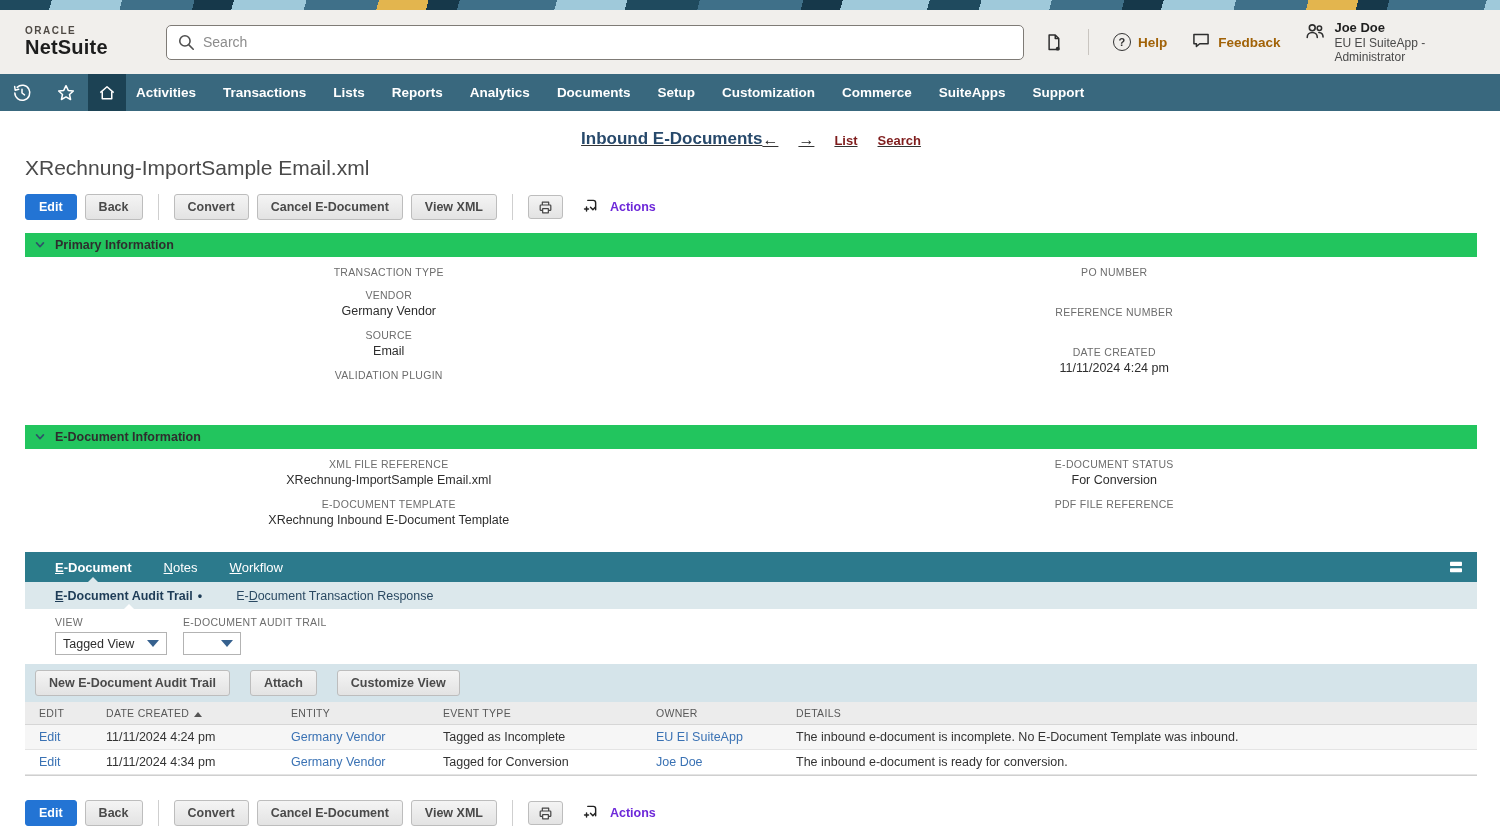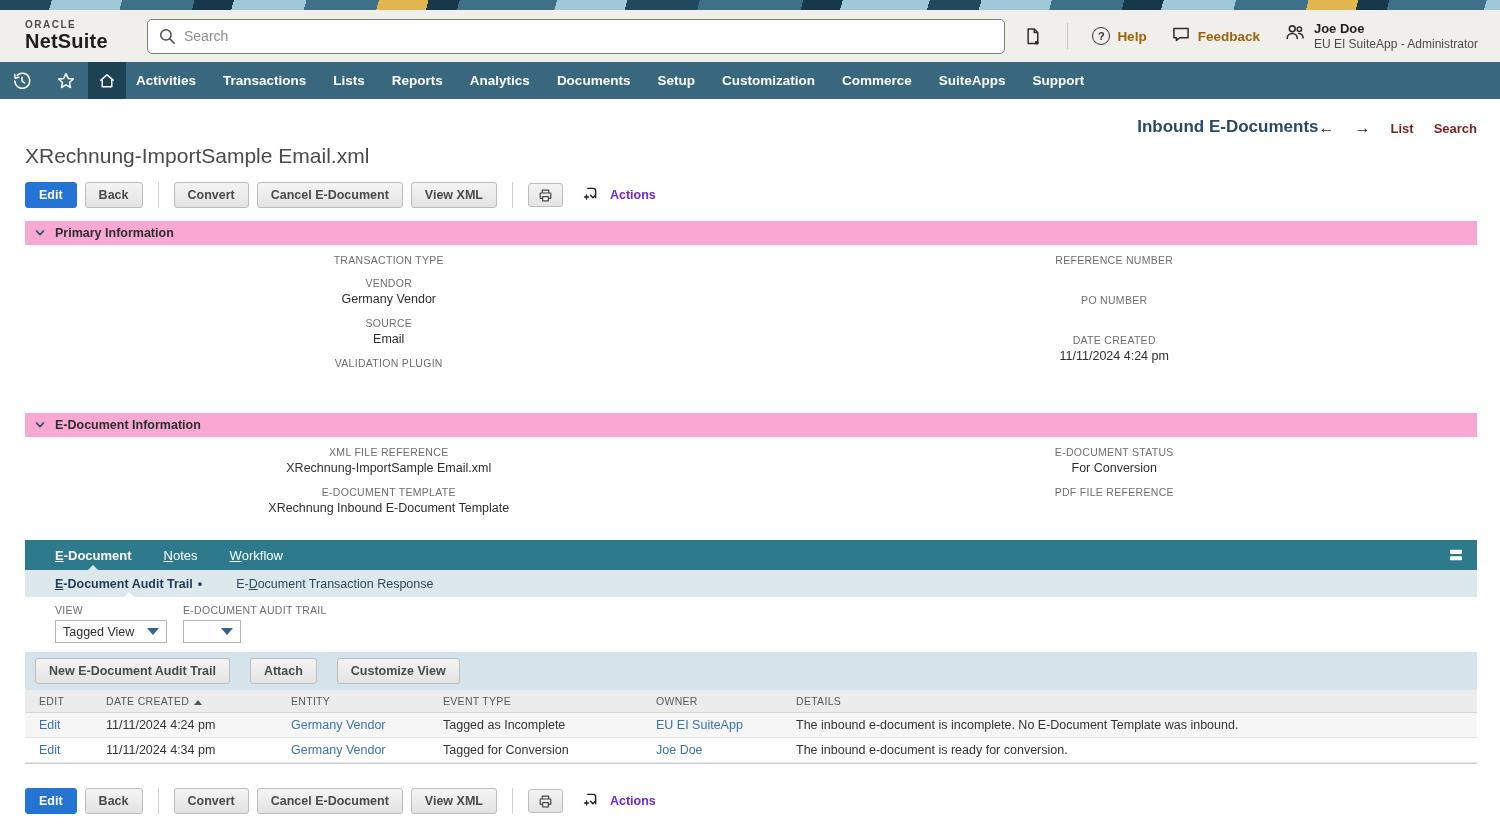--- a/index.html
+++ b/index.html
@@ -12,22 +12,23 @@
   .deco-strip {
     height: 10px;
     background: repeating-linear-gradient(105deg,
       #1f4a5e 0 50px, #9fc9da 50px 118px, #3f7089 118px 188px, #16384a 188px 226px,
       #9fc9da 226px 296px, #3f7089 296px 366px, #e3b54e 366px 414px, #16384a 414px 444px,
       #3f7089 444px 538px, #9fc9da 538px 606px, #1f4a5e 606px 676px, #3f7089 676px 776px,
       #16384a 776px 814px, #9fc9da 814px 898px);
   }
   
   .topbar {
-    height: 52px; background: #f1efec; display: flex; align-items: center;
+    height: 64px; background: #f1efec; display: flex; align-items: center;
     padding: 0 22px 0 25px;
+    gap: 19px;
   }
   .brand { width: 118px; flex: 0 0 auto; line-height: 1.05; }
   .brand .oracle { font-size: 10px; font-weight: bold; letter-spacing: 1.5px; color: #4f4a45; }
   .brand .netsuite { font-size: 20px; font-weight: bold; color: #1d1d1d; letter-spacing: .2px; }
   .searchbox { position: relative; width: 858px; margin-left: 4px; flex: 0 0 auto; }
   .searchbox input {
     width: 100%; height: 35px; border: 1px solid #7f7b76; border-radius: 5px;
     background: #fff; font-size: 14px; color: #333; padding: 0 10px 0 36px;
     font-family: "Liberation Sans", sans-serif; outline: none;
   }
@@ -48,21 +49,21 @@
   
   .navbar {
     height: 37px; background: #39687e; display: flex; align-items: center; color: #fff;
   }
   .nav-ico { width: 44px; display: flex; justify-content: center; align-items: center; height: 37px; cursor: pointer; }
   .nav-ico.home { background: #1c4254; width: 38px; }
   .nav-items { display: flex; align-items: center; margin-left: 10px; gap: 27px; }
   .nav-item { font-size: 13.5px; font-weight: bold; cursor: pointer; white-space: nowrap; }
   
   main { padding: 18px 23px 0 25px; }
-  .page-head-row { display: flex; align-items: flex-start; justify-content: flex-end; }
+  .page-head-row { display: flex; align-items: flex-start; justify-content: center; text-decoration: underline; }
   .breadcrumb { font-size: 17px; font-weight: bold; color: #27496b; }
   .page-nav { display: flex; align-items: center; gap: 20px; margin-top: 2px; }
   .page-nav .arrow { font-size: 16px; color: #222; cursor: pointer; font-weight: bold; }
   .page-nav .plink { font-size: 13px; font-weight: bold; color: #7f1d1d; cursor: pointer; }
   .record-title { font-size: 21px; font-weight: normal; color: #4a4a4a; margin-top: 7px; }
   
   .toolbar { display: flex; align-items: center; gap: 8px; margin-top: 14px; }
   .btn {
     font-family: "Liberation Sans", sans-serif;
     font-size: 12.5px; font-weight: bold; color: #4a4a4a;
@@ -71,21 +72,21 @@
     padding: 5px 13px; cursor: pointer; white-space: nowrap;
   }
   .btn-primary { background: #2374d4; border-color: #2374d4; color: #fff; }
   .tb-div { width: 1px; height: 26px; background: #cfcfcf; margin: 0 7px; }
   .icon-only { padding: 3px 8px 2px; line-height: 0; }
   .actions-group { display: flex; align-items: center; gap: 10px; margin-left: 10px; cursor: pointer; }
   .actions-label { font-size: 12.5px; font-weight: bold; color: #6d28d9; }
   
   .section { margin-top: 13px; }
   .section-hdr {
-    background: #f9a8d4; height: 24px; display: flex; align-items: center;
+    background: #22c55e; height: 24px; display: flex; align-items: center;
     padding-left: 9px; gap: 9px; cursor: pointer;
   }
   .section-hdr .stitle { font-size: 12.5px; font-weight: bold; color: #2e2e2e; }
   .fields { display: grid; grid-template-columns: 1fr 1fr; padding: 9px 0 0 1px; text-align: center; }
   .field { margin-bottom: 10px; }
   .field .flabel { font-size: 10.5px; color: #6d6d6d; letter-spacing: .3px; line-height: 13px; }
   .field .fvalue { font-size: 12.5px; color: #2e2e2e; margin-top: 2px; min-height: 15px; line-height: 15px; }
   .link { color: #3a72b4; cursor: pointer; }
   
   .tabbar {
@@ -293,25 +294,25 @@
           <div class="flabel">SOURCE</div>
           <div class="fvalue">Email</div>
         </div>
         <div class="field">
           <div class="flabel">VALIDATION PLUGIN</div>
           <div class="fvalue"></div>
         </div>
       </div>
       <div class="fcol">
         <div class="field">
+          <div class="flabel">PO NUMBER</div>
+          <div class="fvalue"></div>
+        </div>
+        <div class="field">
           <div class="flabel">REFERENCE NUMBER</div>
-          <div class="fvalue"></div>
-        </div>
-        <div class="field">
-          <div class="flabel">PO NUMBER</div>
           <div class="fvalue"></div>
         </div>
         <div class="field">
           <div class="flabel">DATE CREATED</div>
           <div class="fvalue">11/11/2024 4:24 pm</div>
         </div>
       </div>
     </div>
   </section>
 

